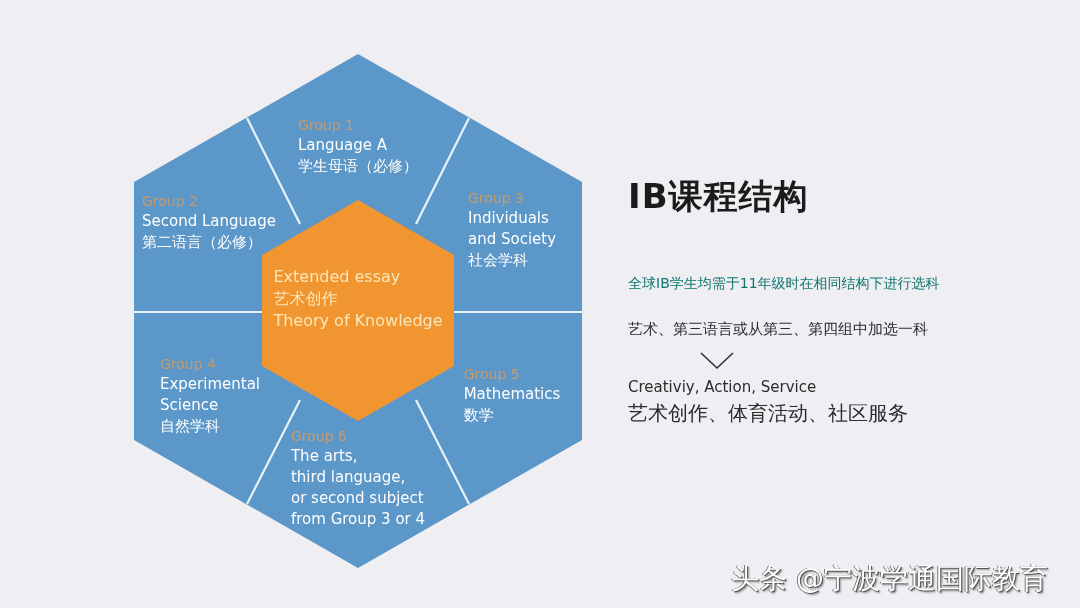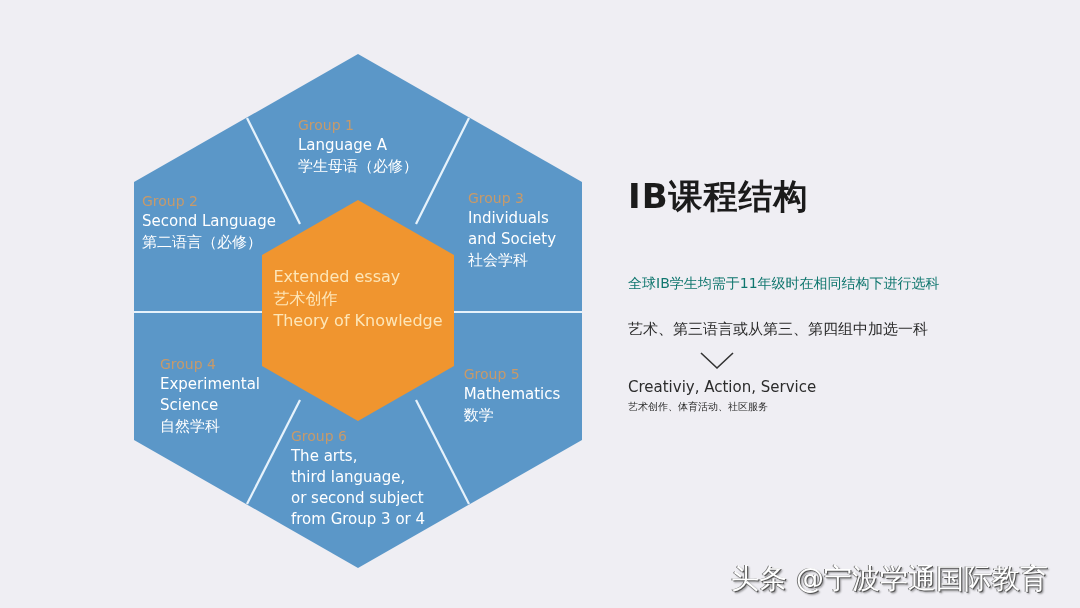--- a/index.html
+++ b/index.html
@@ -20,21 +20,21 @@
     text-align: left; color: #fde6b8; font-size: 16px; line-height: 22px; white-space: nowrap;
   }
   .title {
     position: absolute; left: 628px; top: 174px; font-size: 34px; font-weight: bold;
     color: #1b1b1b; white-space: nowrap; letter-spacing: 1px;
   }
   .subtitle { position: absolute; left: 628px; top: 232px; font-size: 14px; color: #0f766e; white-space: nowrap; margin-top: 43px; }
   .elective { position: absolute; left: 628px; top: 320px; font-size: 15px; color: #2b2b2b; white-space: nowrap; }
   .chevron { position: absolute; left: 700px; top: 352px; width: 34px; height: 18px; }
   .cas-en { position: absolute; left: 628px; top: 378px; font-size: 15px; color: #2b2b2b; white-space: nowrap; }
-  .cas-zh { position: absolute; left: 628px; top: 400px; font-size: 10px; color: #2b2b2b; white-space: nowrap; }
+  .cas-zh { position: absolute; left: 628px; top: 400px; font-size: 20px; color: #2b2b2b; white-space: nowrap; }
   .watermark {
     position: absolute; right: 32px; top: 560px; font-size: 28px; color: #ffffff; white-space: nowrap;
     text-shadow: 1px 1px 0 #555, -1px 0 0 #777, 2px 2px 2px rgba(0,0,0,0.4);
   }
 </style>
 </head>
 <body>
 
 <svg class="diagram" viewBox="0 0 1080 608" xmlns="http://www.w3.org/2000/svg">
   <polygon points="358,54 582,182 582,440 358,568 134,440 134,182" fill="#5b97c8"></polygon>

